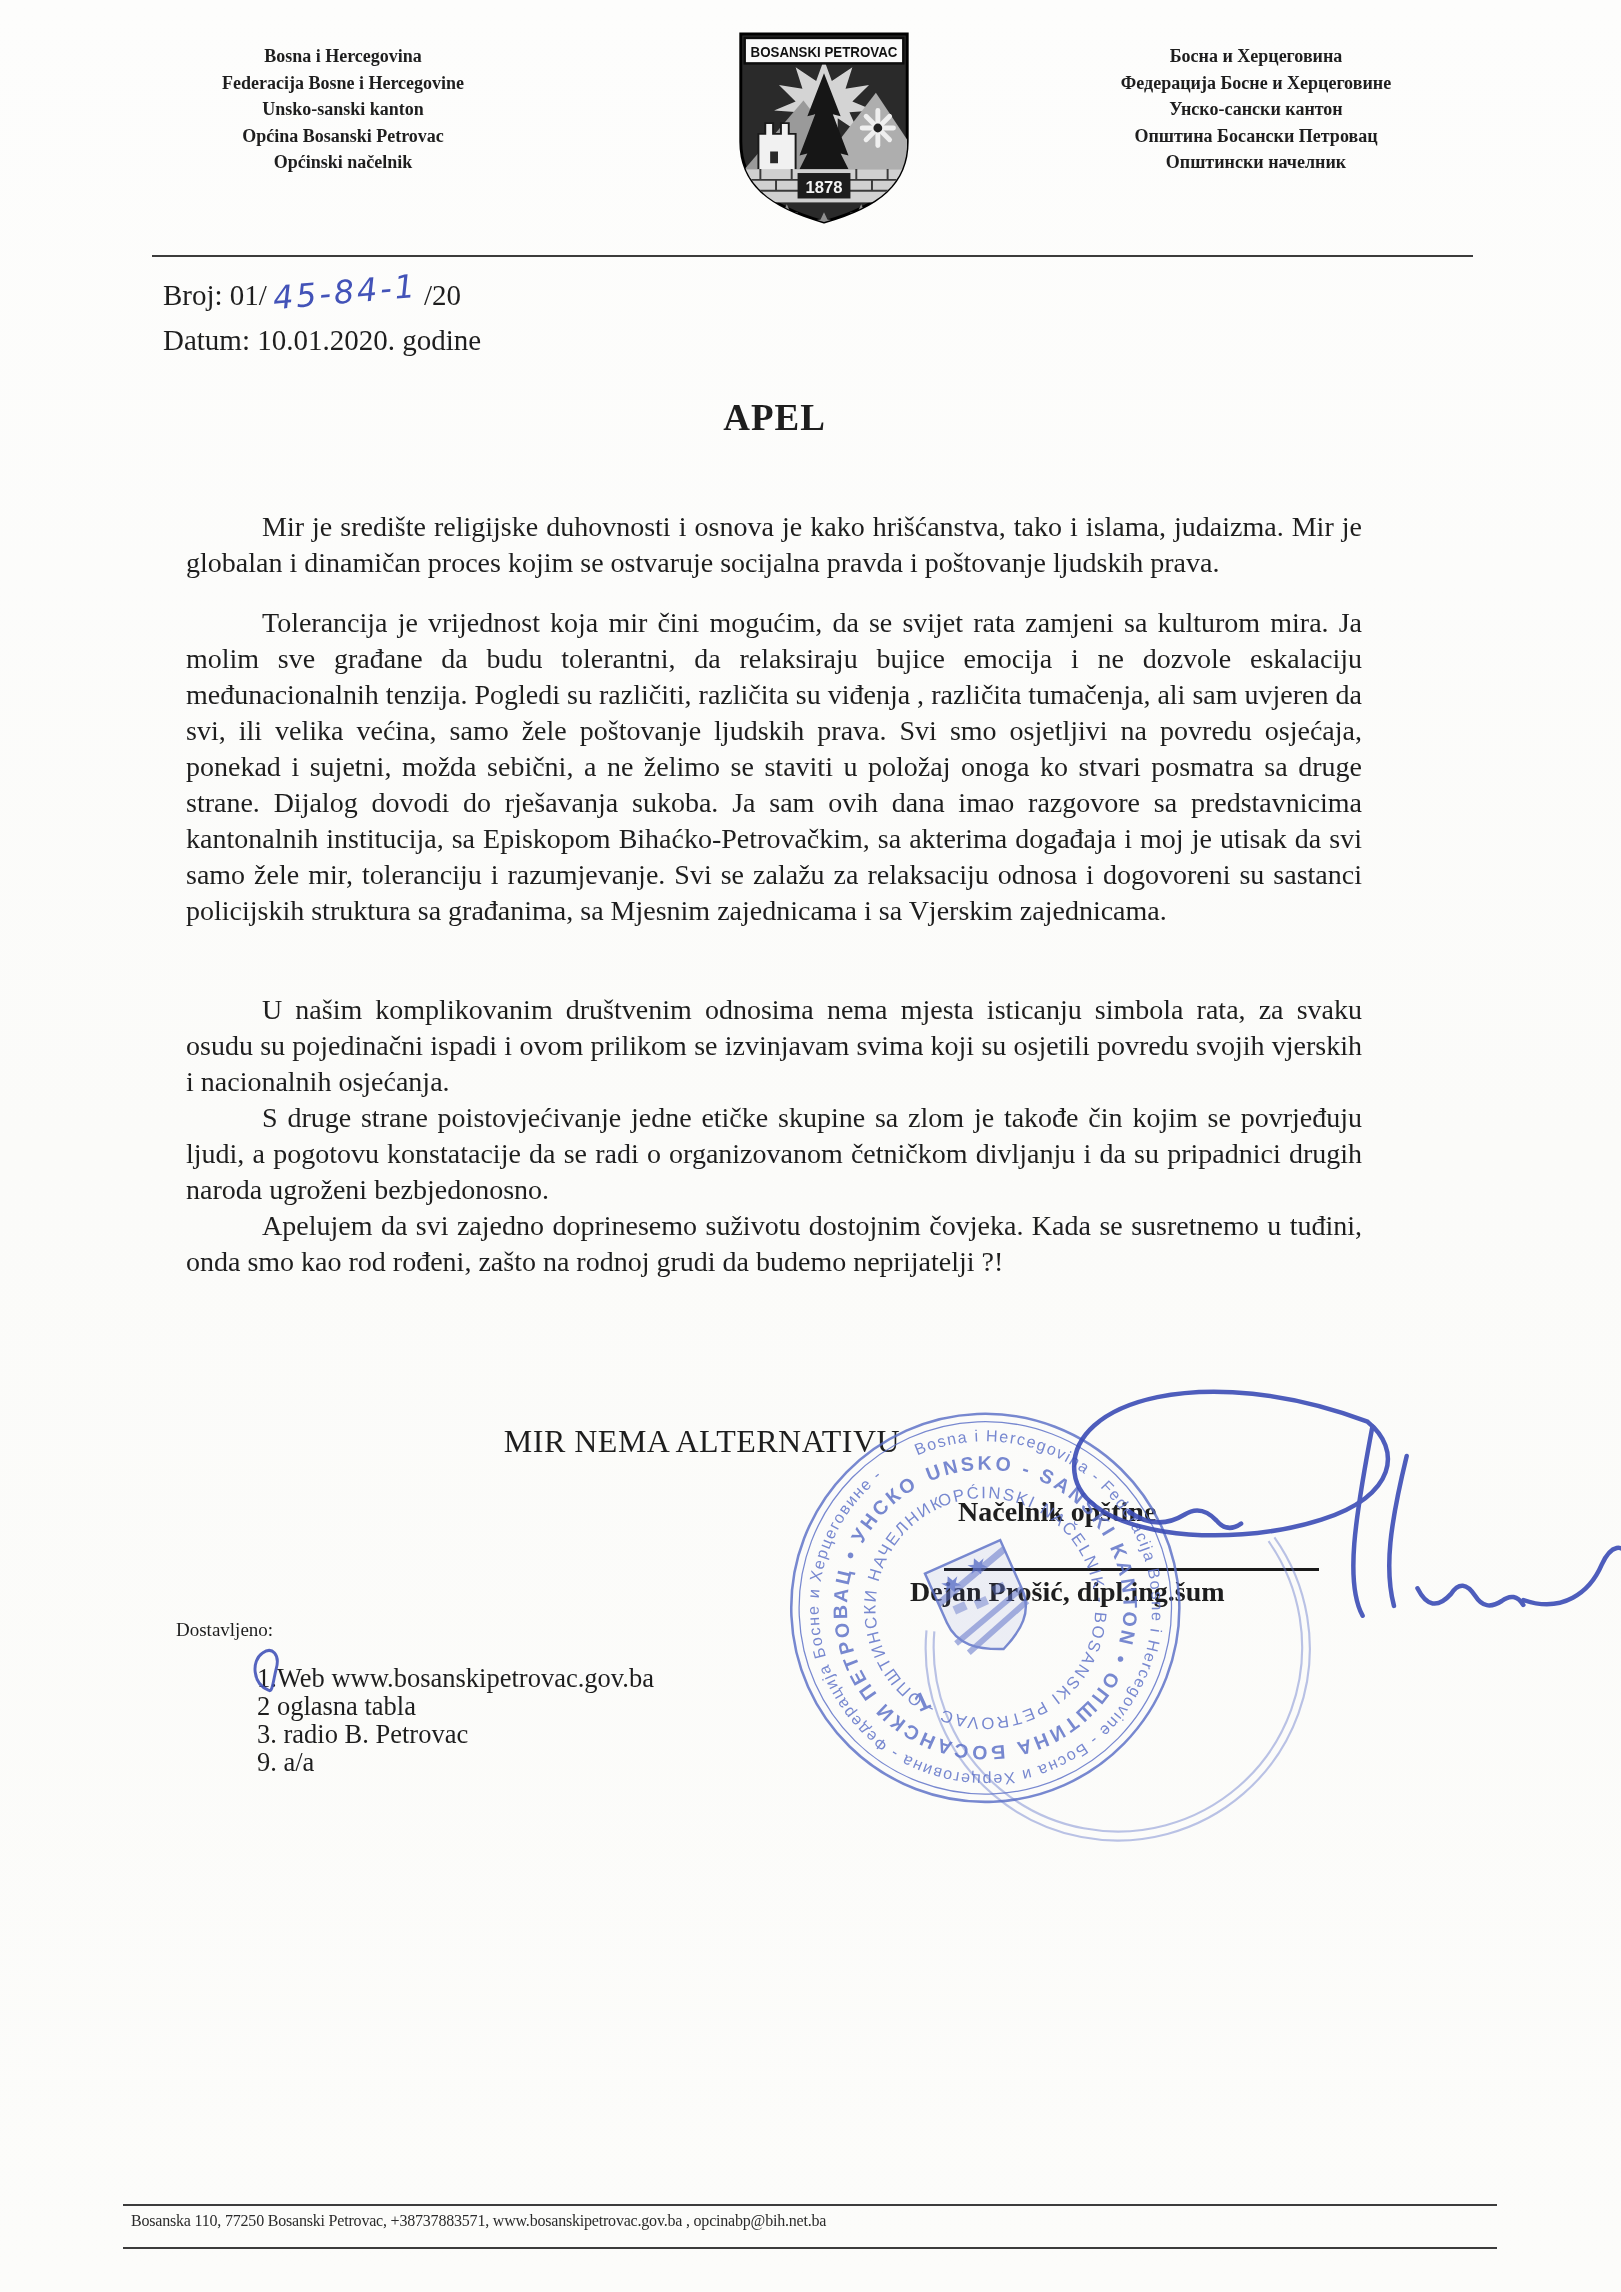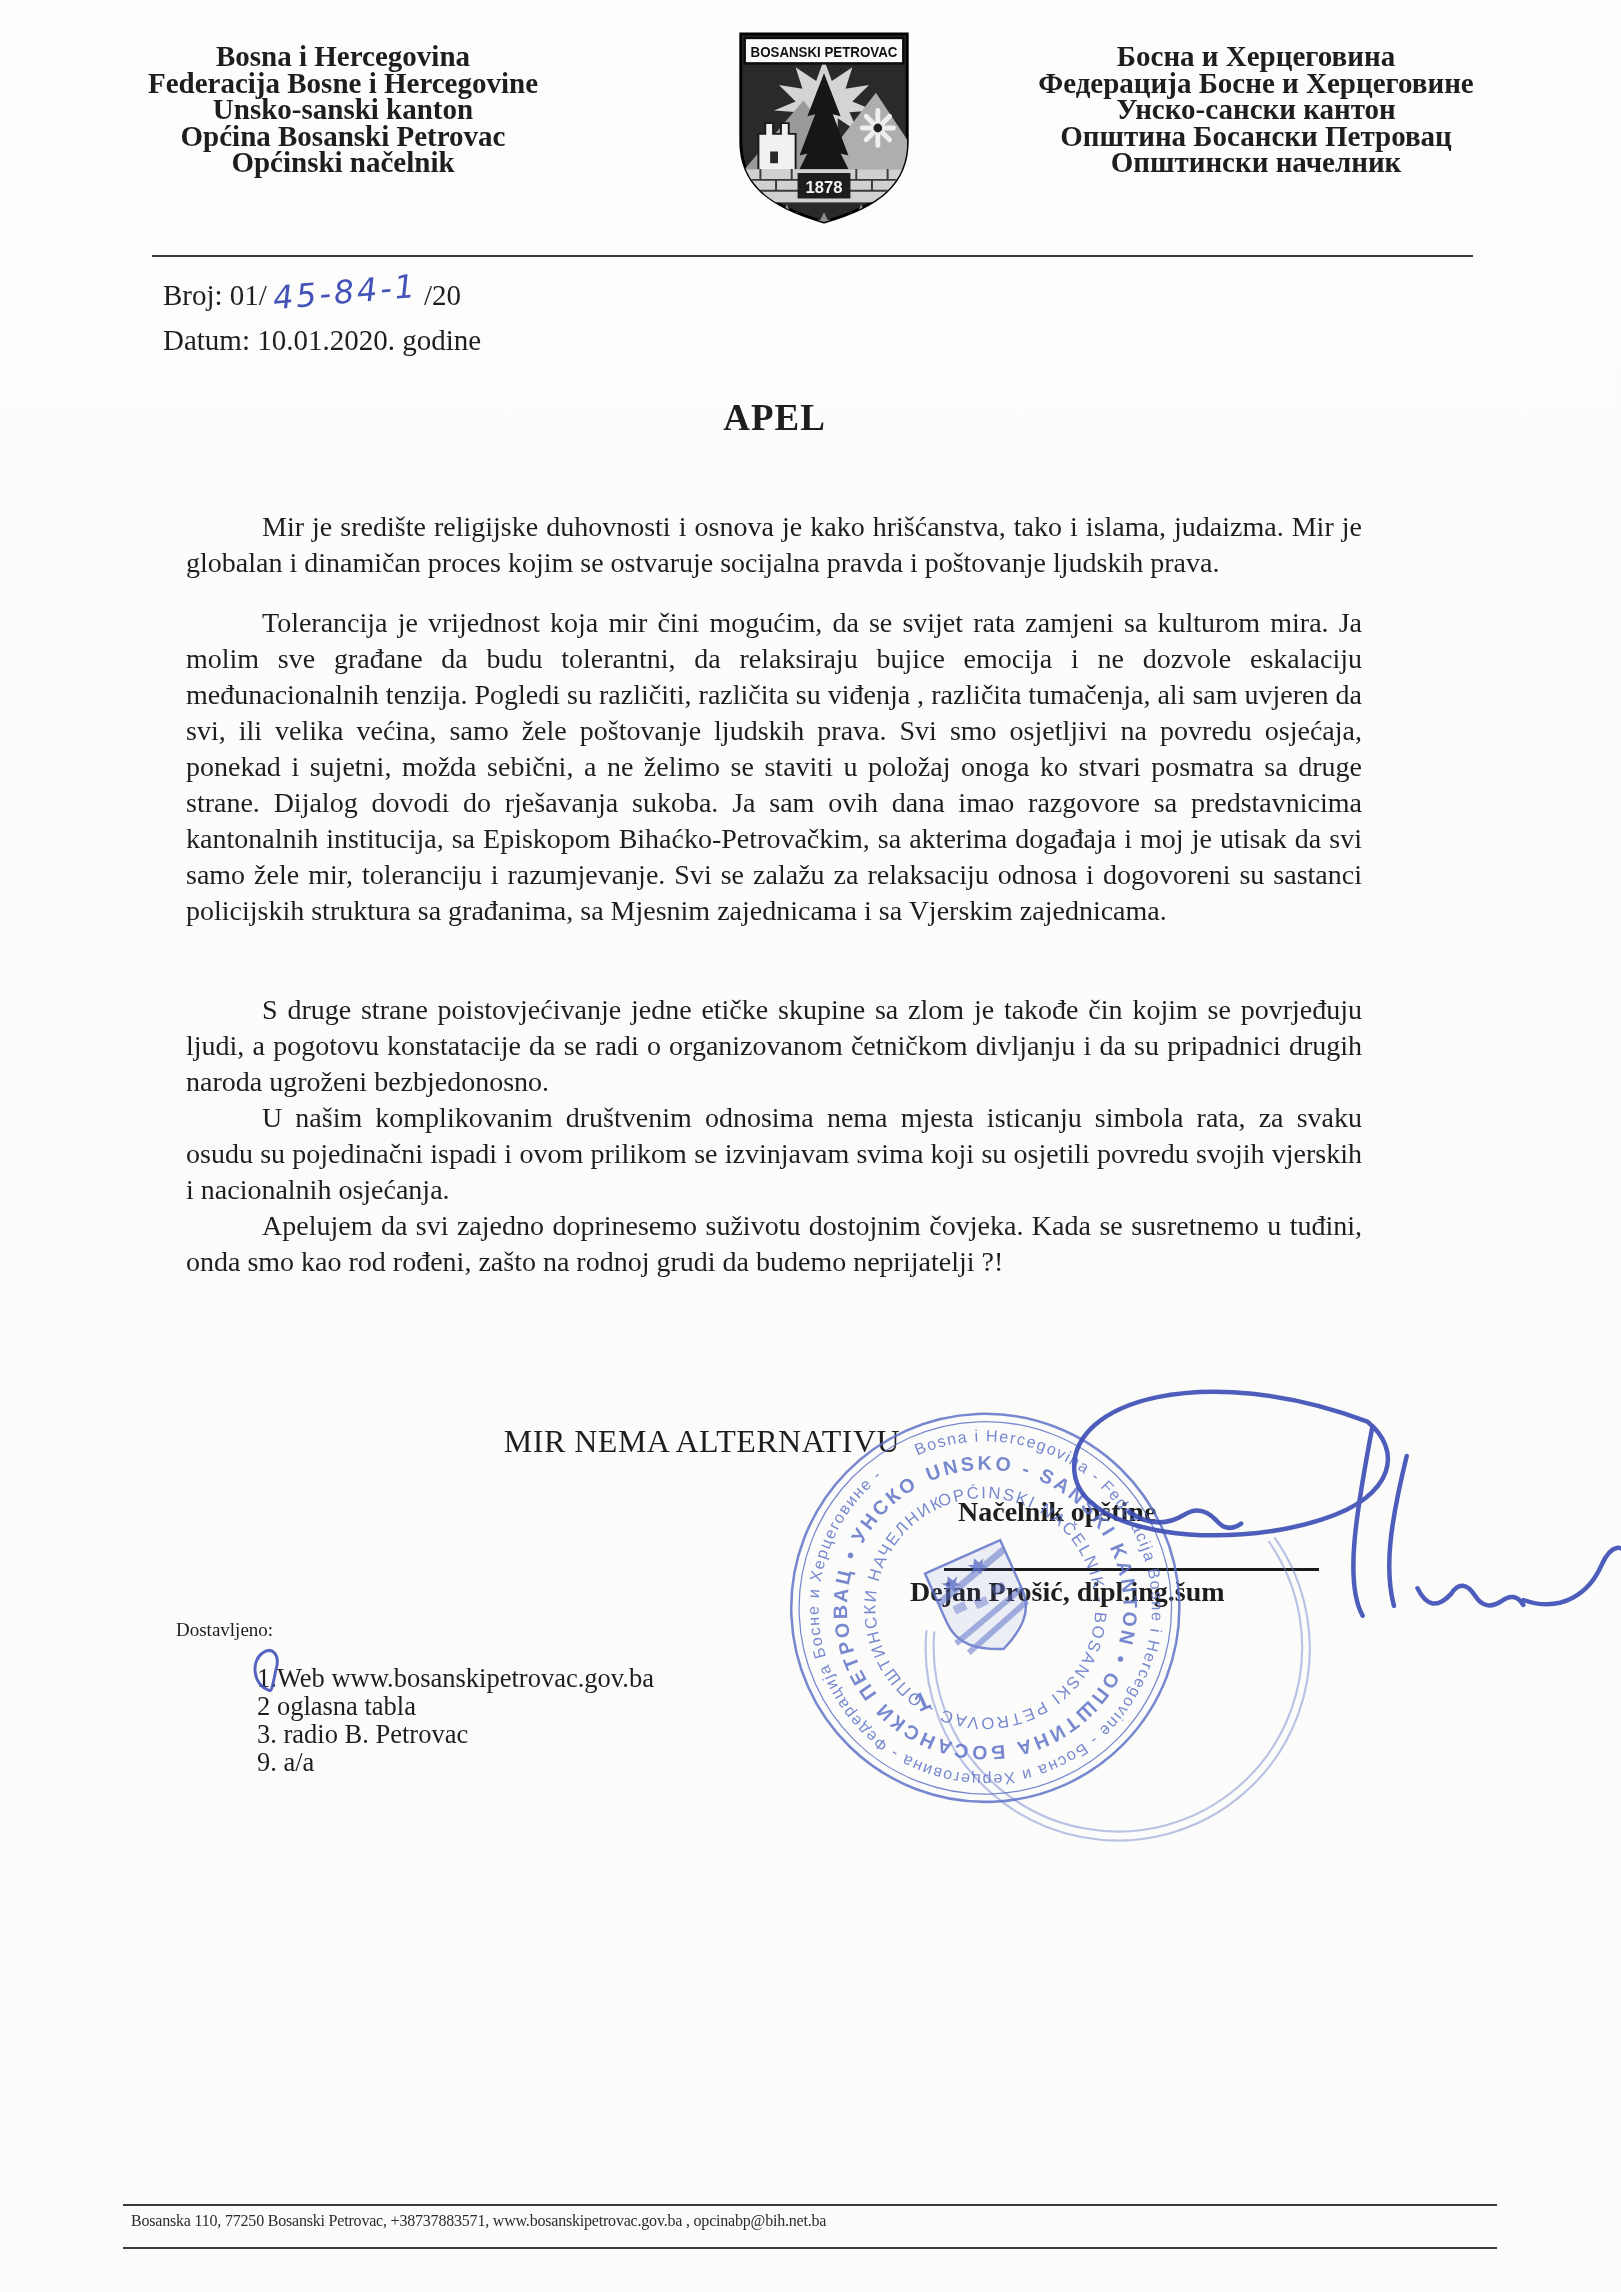--- a/index.html
+++ b/index.html
@@ -6,21 +6,21 @@
   .page{
     position:relative;
     width:1621px;height:2293px;
     background:linear-gradient(180deg,#fdfdfc 0%,#fbfbf9 50%,#fcfcfa 100%);
     font-family:"Liberation Serif","DejaVu Serif",serif;
     color:#1e1e1e;
     overflow:hidden;
   }
   .abs{position:absolute;}
   
-  .hdr{width:470px;text-align:center;font-weight:bold;font-size:29px;line-height:26.5px;}
+  .hdr{width:470px;text-align:center;font-weight:bold;font-size:18px;line-height:26.5px;}
   .hdr span{display:block;}
   .rule{background:#3c3c3c;height:2px;}
   
   .ref{font-size:29px;line-height:45px;}
   .hand{
     font-family:"DejaVu Sans",sans-serif;font-style:italic;color:#4353b8;
     font-size:32px;display:inline-block;transform:rotate(-5deg) translateY(-2px);
     letter-spacing:2.9px;padding:0 5.9px;
   }
   
@@ -122,22 +122,22 @@
     <div><span>Broj: 01/</span><span class="hand">45-84-1</span><span>/20</span>
     </div>
     <div>Datum: 10.01.2020. godine</div>
   </div>
 
   <div class="abs title" style="left:165px;top:396px;">APEL</div>
 
   <div class="abs bodycol" style="left:186px;top:469px;">
     <p class="gap-s">Mir je središte religijske duhovnosti i osnova je kako hrišćanstva, tako i islama, judaizma. Mir je globalan i dinamičan proces kojim se ostvaruje socijalna pravda i poštovanje ljudskih prava.</p>
     <p class="gap-l">Tolerancija je vrijednost koja mir čini mogućim, da se svijet rata zamjeni sa kulturom mira. Ja molim sve građane da budu tolerantni, da relaksiraju bujice emocija i ne dozvole eskalaciju međunacionalnih tenzija. Pogledi su različiti, različita su viđenja , različita tumačenja, ali sam uvjeren da svi, ili velika većina,  samo žele poštovanje ljudskih prava. Svi smo osjetljivi na povredu osjećaja, ponekad i sujetni, možda sebični, a ne želimo se staviti u položaj onoga ko stvari posmatra sa druge strane. Dijalog dovodi do rješavanja sukoba. Ja sam ovih dana imao razgovore sa predstavnicima kantonalnih institucija, sa Episkopom Bihaćko-Petrovačkim, sa akterima događaja i moj je utisak da svi samo žele mir, toleranciju i razumjevanje. Svi se zalažu za relaksaciju odnosa i dogovoreni su sastanci policijskih struktura sa građanima, sa Mjesnim zajednicama i sa Vjerskim zajednicama.</p>
+    <p>U našim komplikovanim društvenim odnosima nema mjesta isticanju simbola rata, za svaku osudu su pojedinačni ispadi i ovom prilikom se izvinjavam svima koji su osjetili povredu svojih vjerskih i nacionalnih osjećanja.</p>
     <p>S druge strane poistovjećivanje jedne etičke skupine sa zlom je takođe čin kojim se povrjeđuju ljudi, a pogotovu konstatacije da se radi o organizovanom četničkom divljanju i da su pripadnici drugih naroda ugroženi bezbjedonosno.</p>
-    <p>U našim komplikovanim društvenim odnosima nema mjesta isticanju simbola rata, za svaku osudu su pojedinačni ispadi i ovom prilikom se izvinjavam svima koji su osjetili povredu svojih vjerskih i nacionalnih osjećanja.</p>
     <p>Apelujem da svi zajedno doprinesemo suživotu dostojnim  čovjeka. Kada se susretnemo u tuđini, onda smo kao rod rođeni, zašto na rodnoj grudi da budemo neprijatelji ?!</p>
   </div>
 
   <div class="abs slogan" style="left:104px;top:1423px;">MIR NEMA ALTERNATIVU</div>
 
   <div class="abs sigrole" style="left:958px;top:1496px;">Načelnik opštine</div>
   <div class="abs sigline" style="left:944px;top:1568px;width:375px;"></div>
   <div class="abs signame" style="left:910px;top:1576px;">Dejan Prošić, dipl.ing.šum</div>
 
   <svg class="abs" style="left:755px;top:1353px;" width="882" height="495" viewBox="0 0 900 505">

